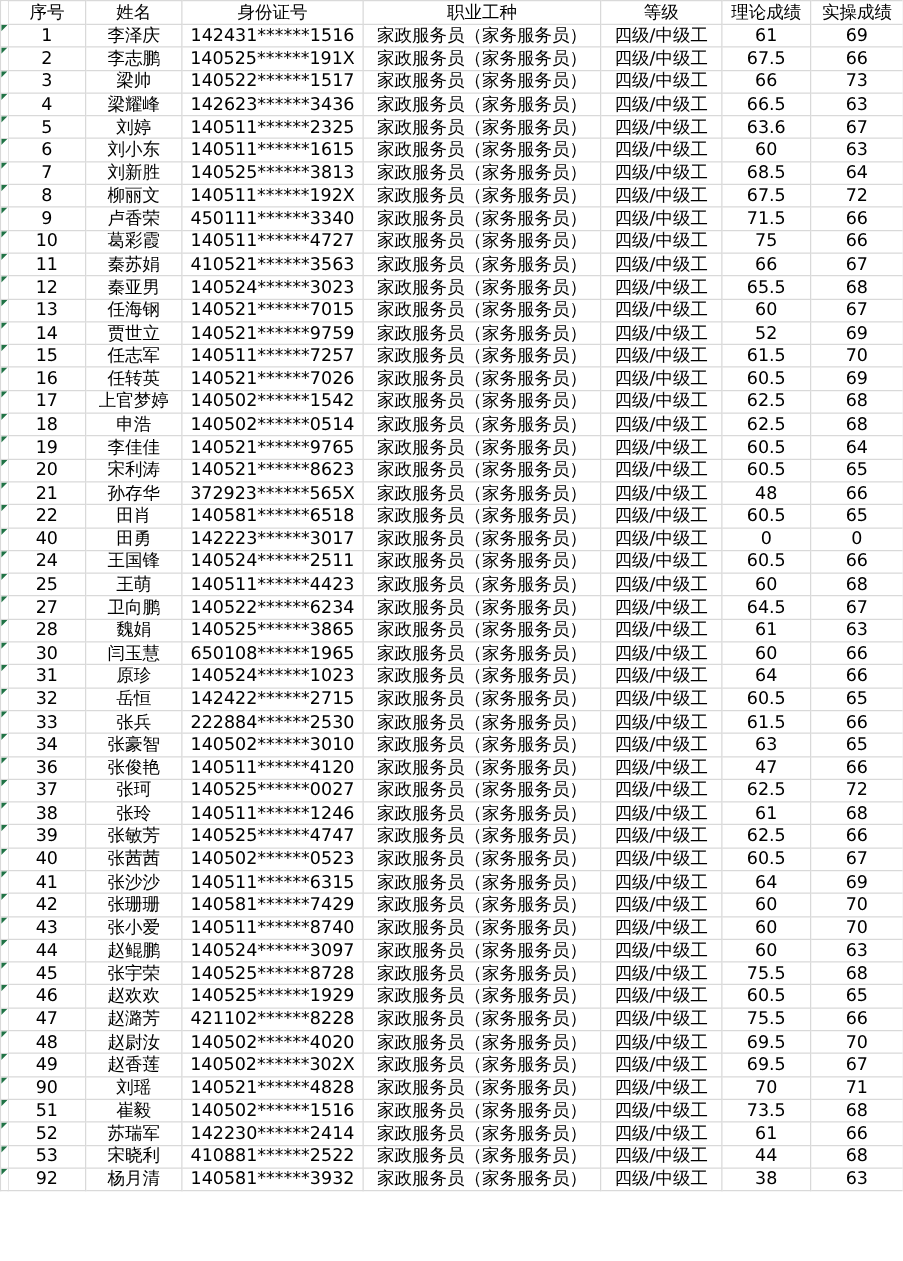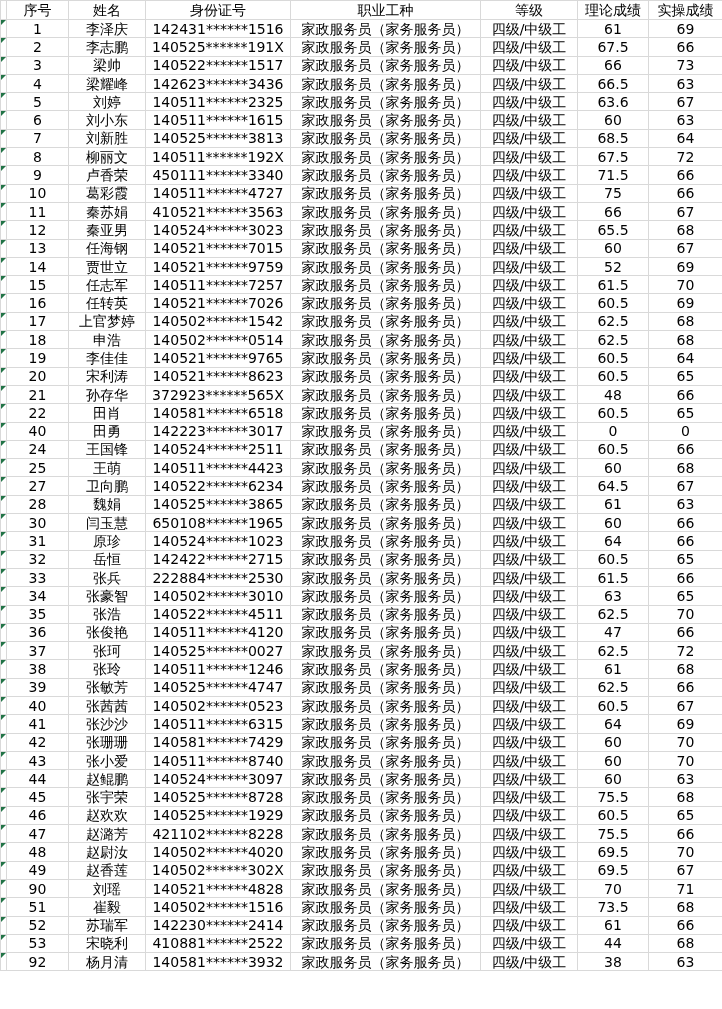--- a/index.html
+++ b/index.html
@@ -485,32 +485,20 @@
         </td>
     <td class="num">34</td>
     <td>张豪智</td>
     <td class="num">140502******3010</td>
     <td>家政服务员（家务服务员）</td>
     <td>四级/中级工</td>
     <td class="num">63</td>
     <td class="num">65</td>
   </tr>
 
-  <tr>
-    <td class="marker-cell">
-          <span class="tri"></span>
-        </td>
-    <td class="num">35</td>
-    <td>张浩</td>
-    <td class="num">140522******4511</td>
-    <td>家政服务员（家务服务员）</td>
-    <td>四级/中级工</td>
-    <td class="num">62.5</td>
-    <td class="num">70</td>
-  </tr>
 
   <tr>
     <td class="marker-cell">
           <span class="tri"></span>
         </td>
     <td class="num">36</td>
     <td>张俊艳</td>
     <td class="num">140511******4120</td>
     <td>家政服务员（家务服务员）</td>
     <td>四级/中级工</td>

